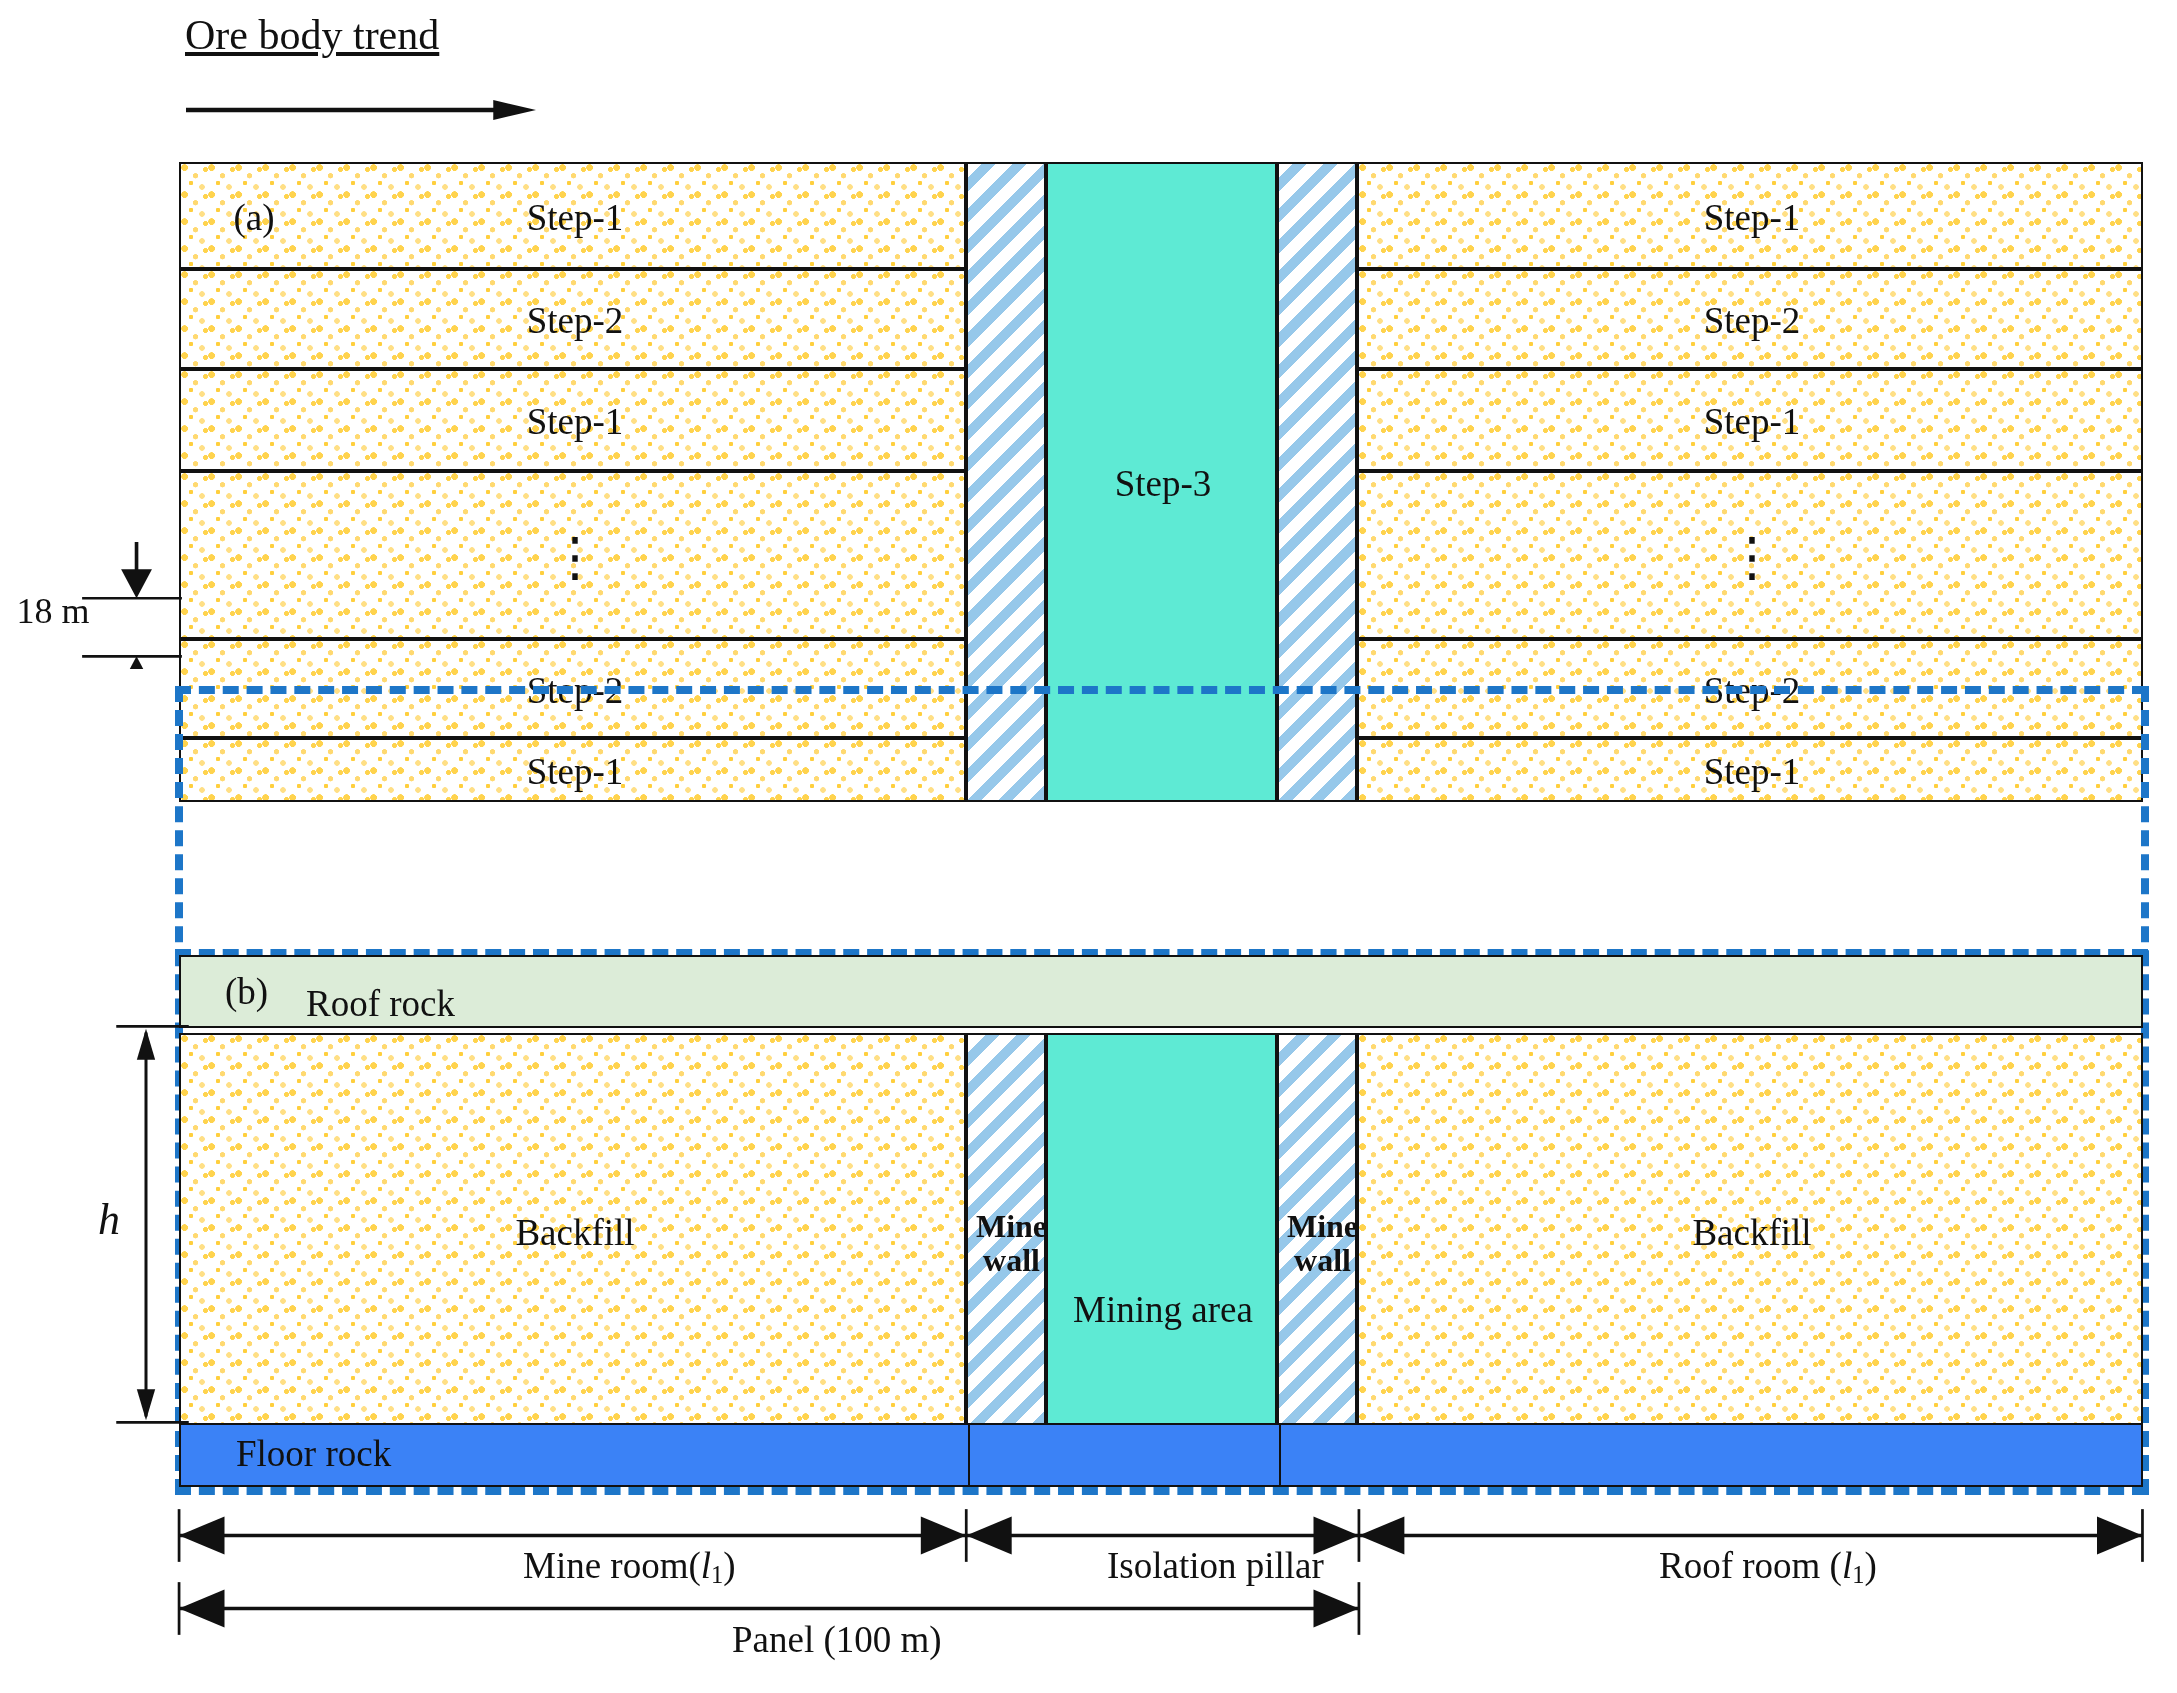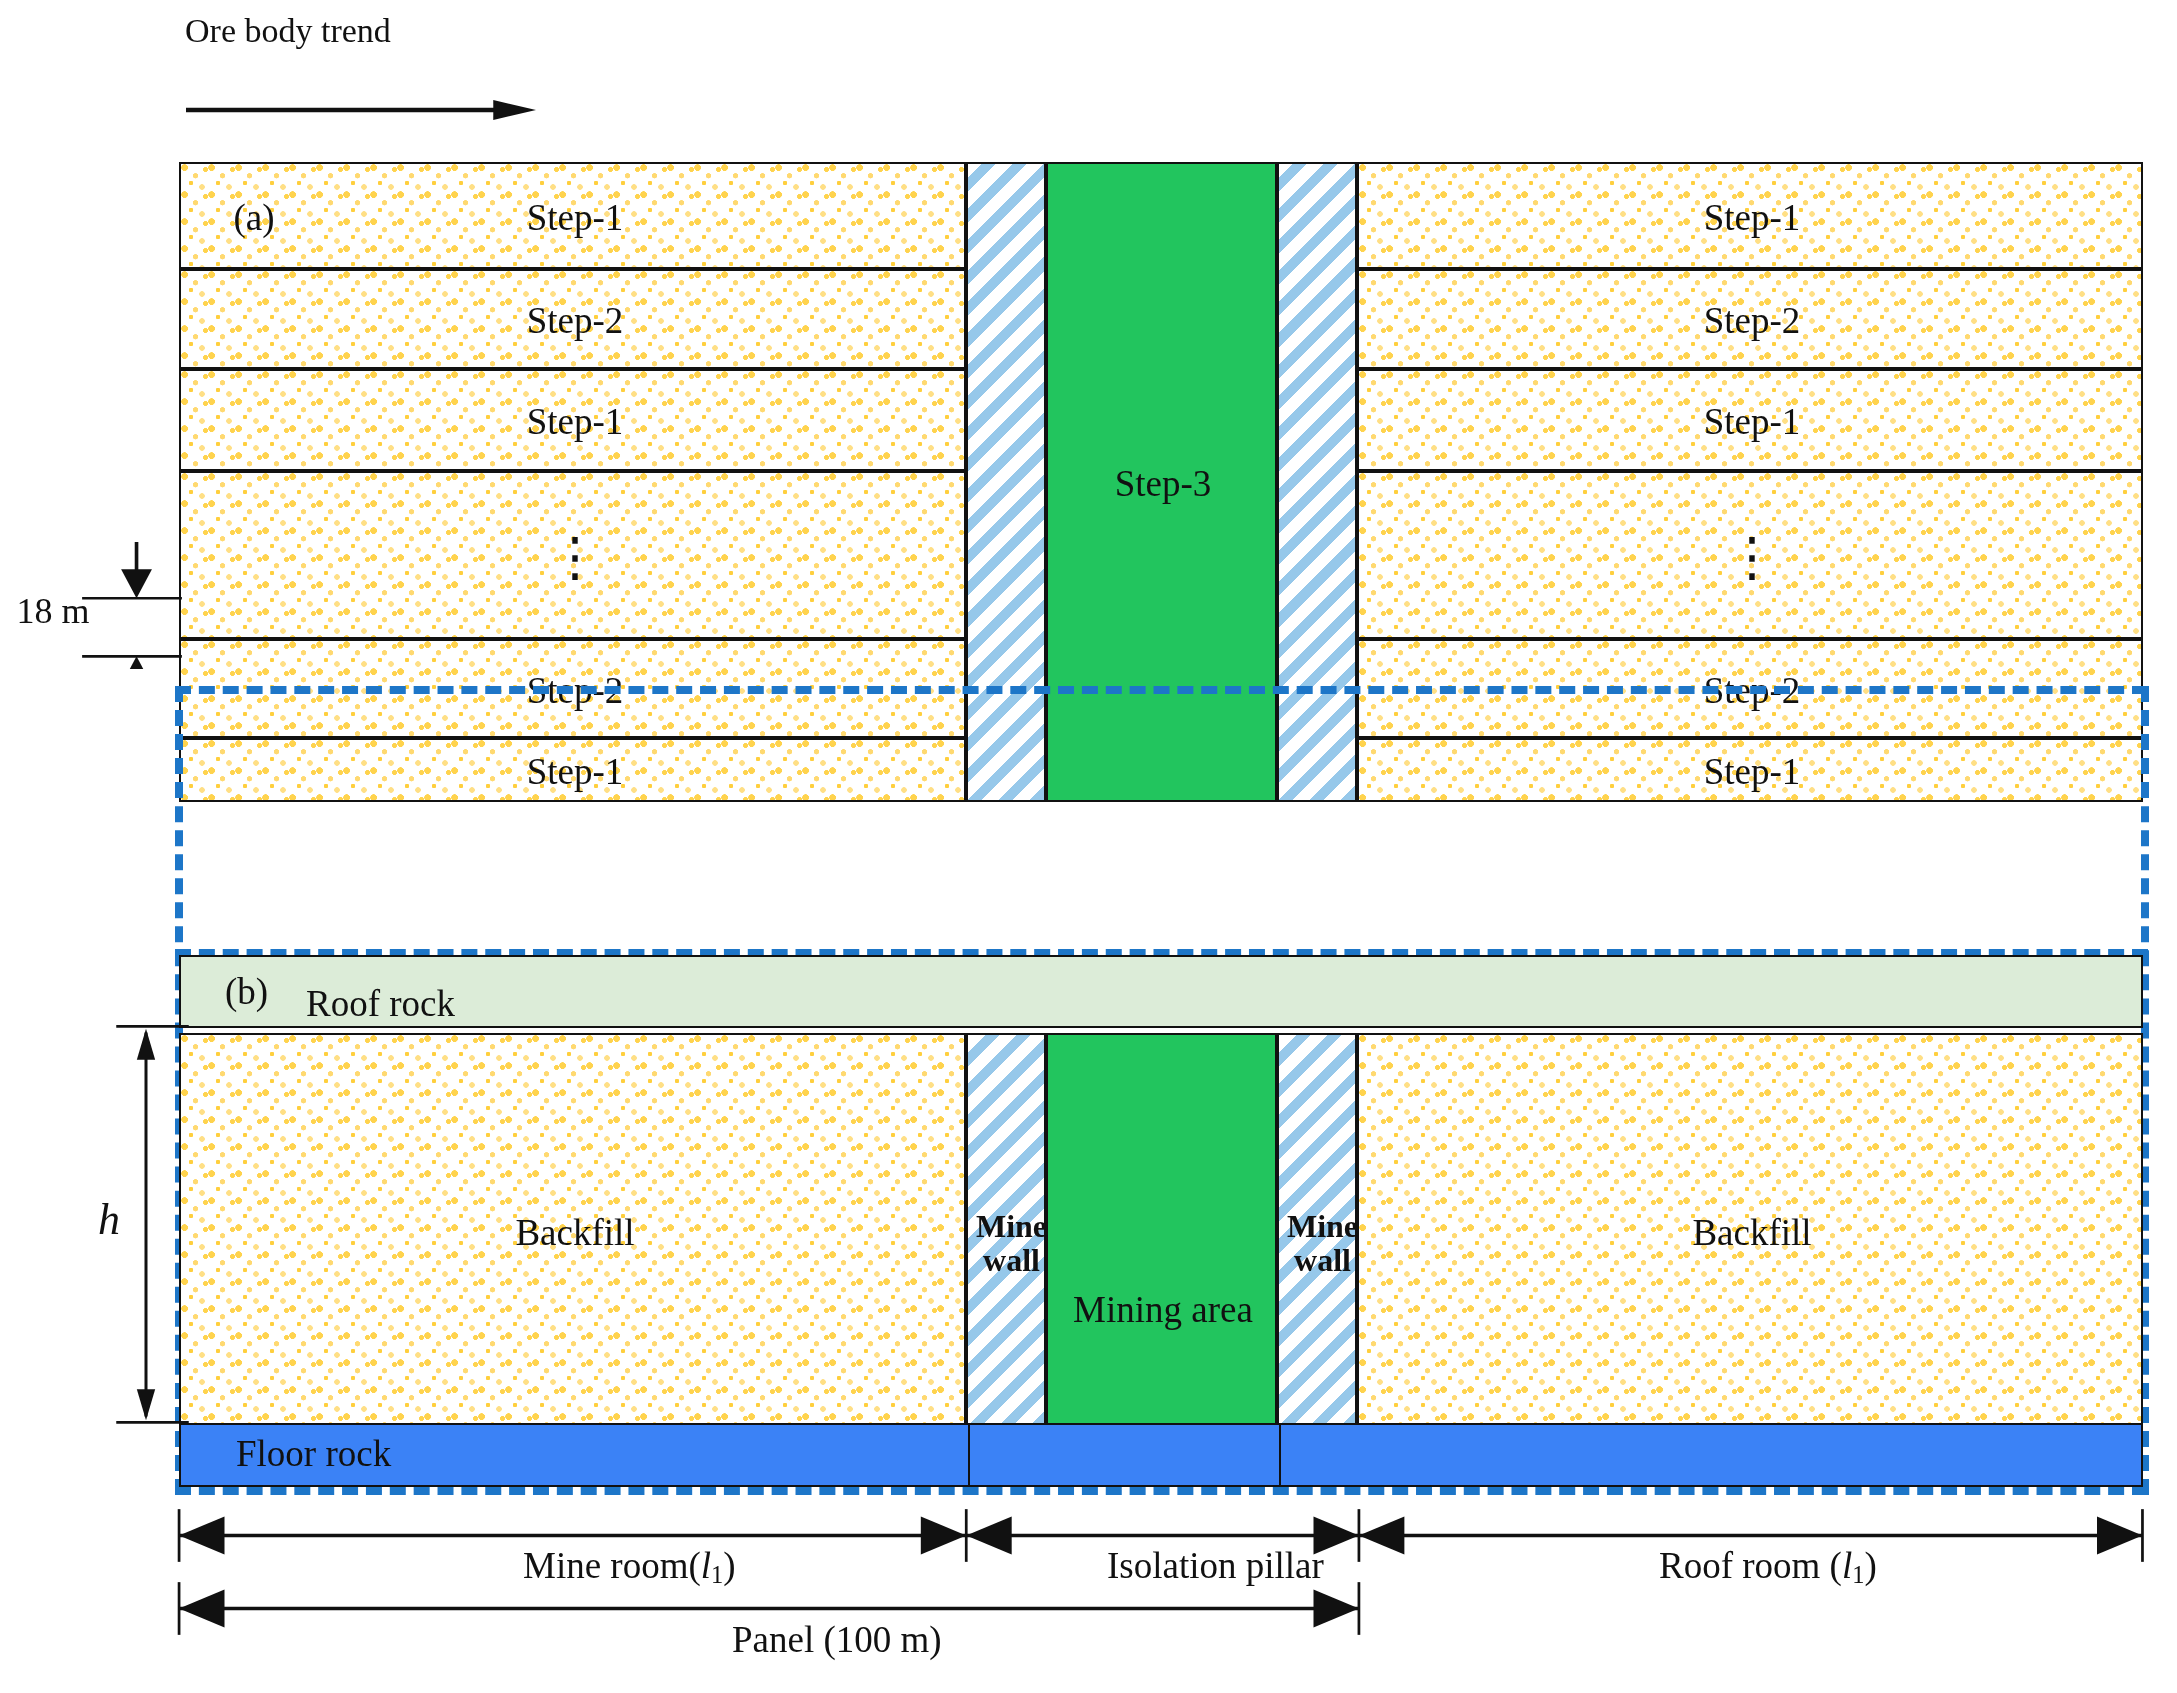--- a/index.html
+++ b/index.html
@@ -20,38 +20,38 @@
       radial-gradient(circle at 24.5px 5.5px, #ffd34d 2.2px, rgba(255,211,77,0) 2.7px);
     background-size:27px 27px,27px 27px,27px 27px,27px 27px,27px 27px;
   }
   .fill-hatch{
     background-color:#ffffff;
     background-image:repeating-linear-gradient(
       -45deg,
       #96c8ea 0px, #96c8ea 10px,
       #ffffff 10px, #ffffff 22px);
   }
-  .fill-mining{background:#22c55e;}
+  .fill-mining{background:#5eead4;}
   .fill-roof{background:#dcecd8;}
   .fill-floor{background:#3b82f6;}
 
   .bk{box-sizing:border-box;border:2.3px solid #111;}
 
   .lbl{
     position:absolute;
     font-size:37px;
     line-height:1.08;
     white-space:nowrap;
     color:#111;
   }
   .lbl.ctr{transform:translate(-50%,-50%);}
   .lbl.bold{font-weight:bold;font-size:32px;white-space:normal;text-align:center;line-height:1.05;}
 
   
-  #trend-label{left:185px;top:12.7px;font-size:34px;}
+  #trend-label{left:185px;top:12.7px;font-size:42px;text-decoration:underline;}
   #trend-arrow{position:absolute;left:186px;top:100px;width:350px;height:20px;}
 
   
   #panel-a{position:absolute;left:179px;top:162px;width:1964px;height:640px;}
   .a-col{position:absolute;top:0;height:100%;}
   #a-left{left:0;width:787px;}
   #a-wallL{left:787px;width:80px;}
   #a-step3{left:867px;width:231px;}
   #a-wallR{left:1098px;width:80px;}
   #a-right{left:1178px;width:786px;}

